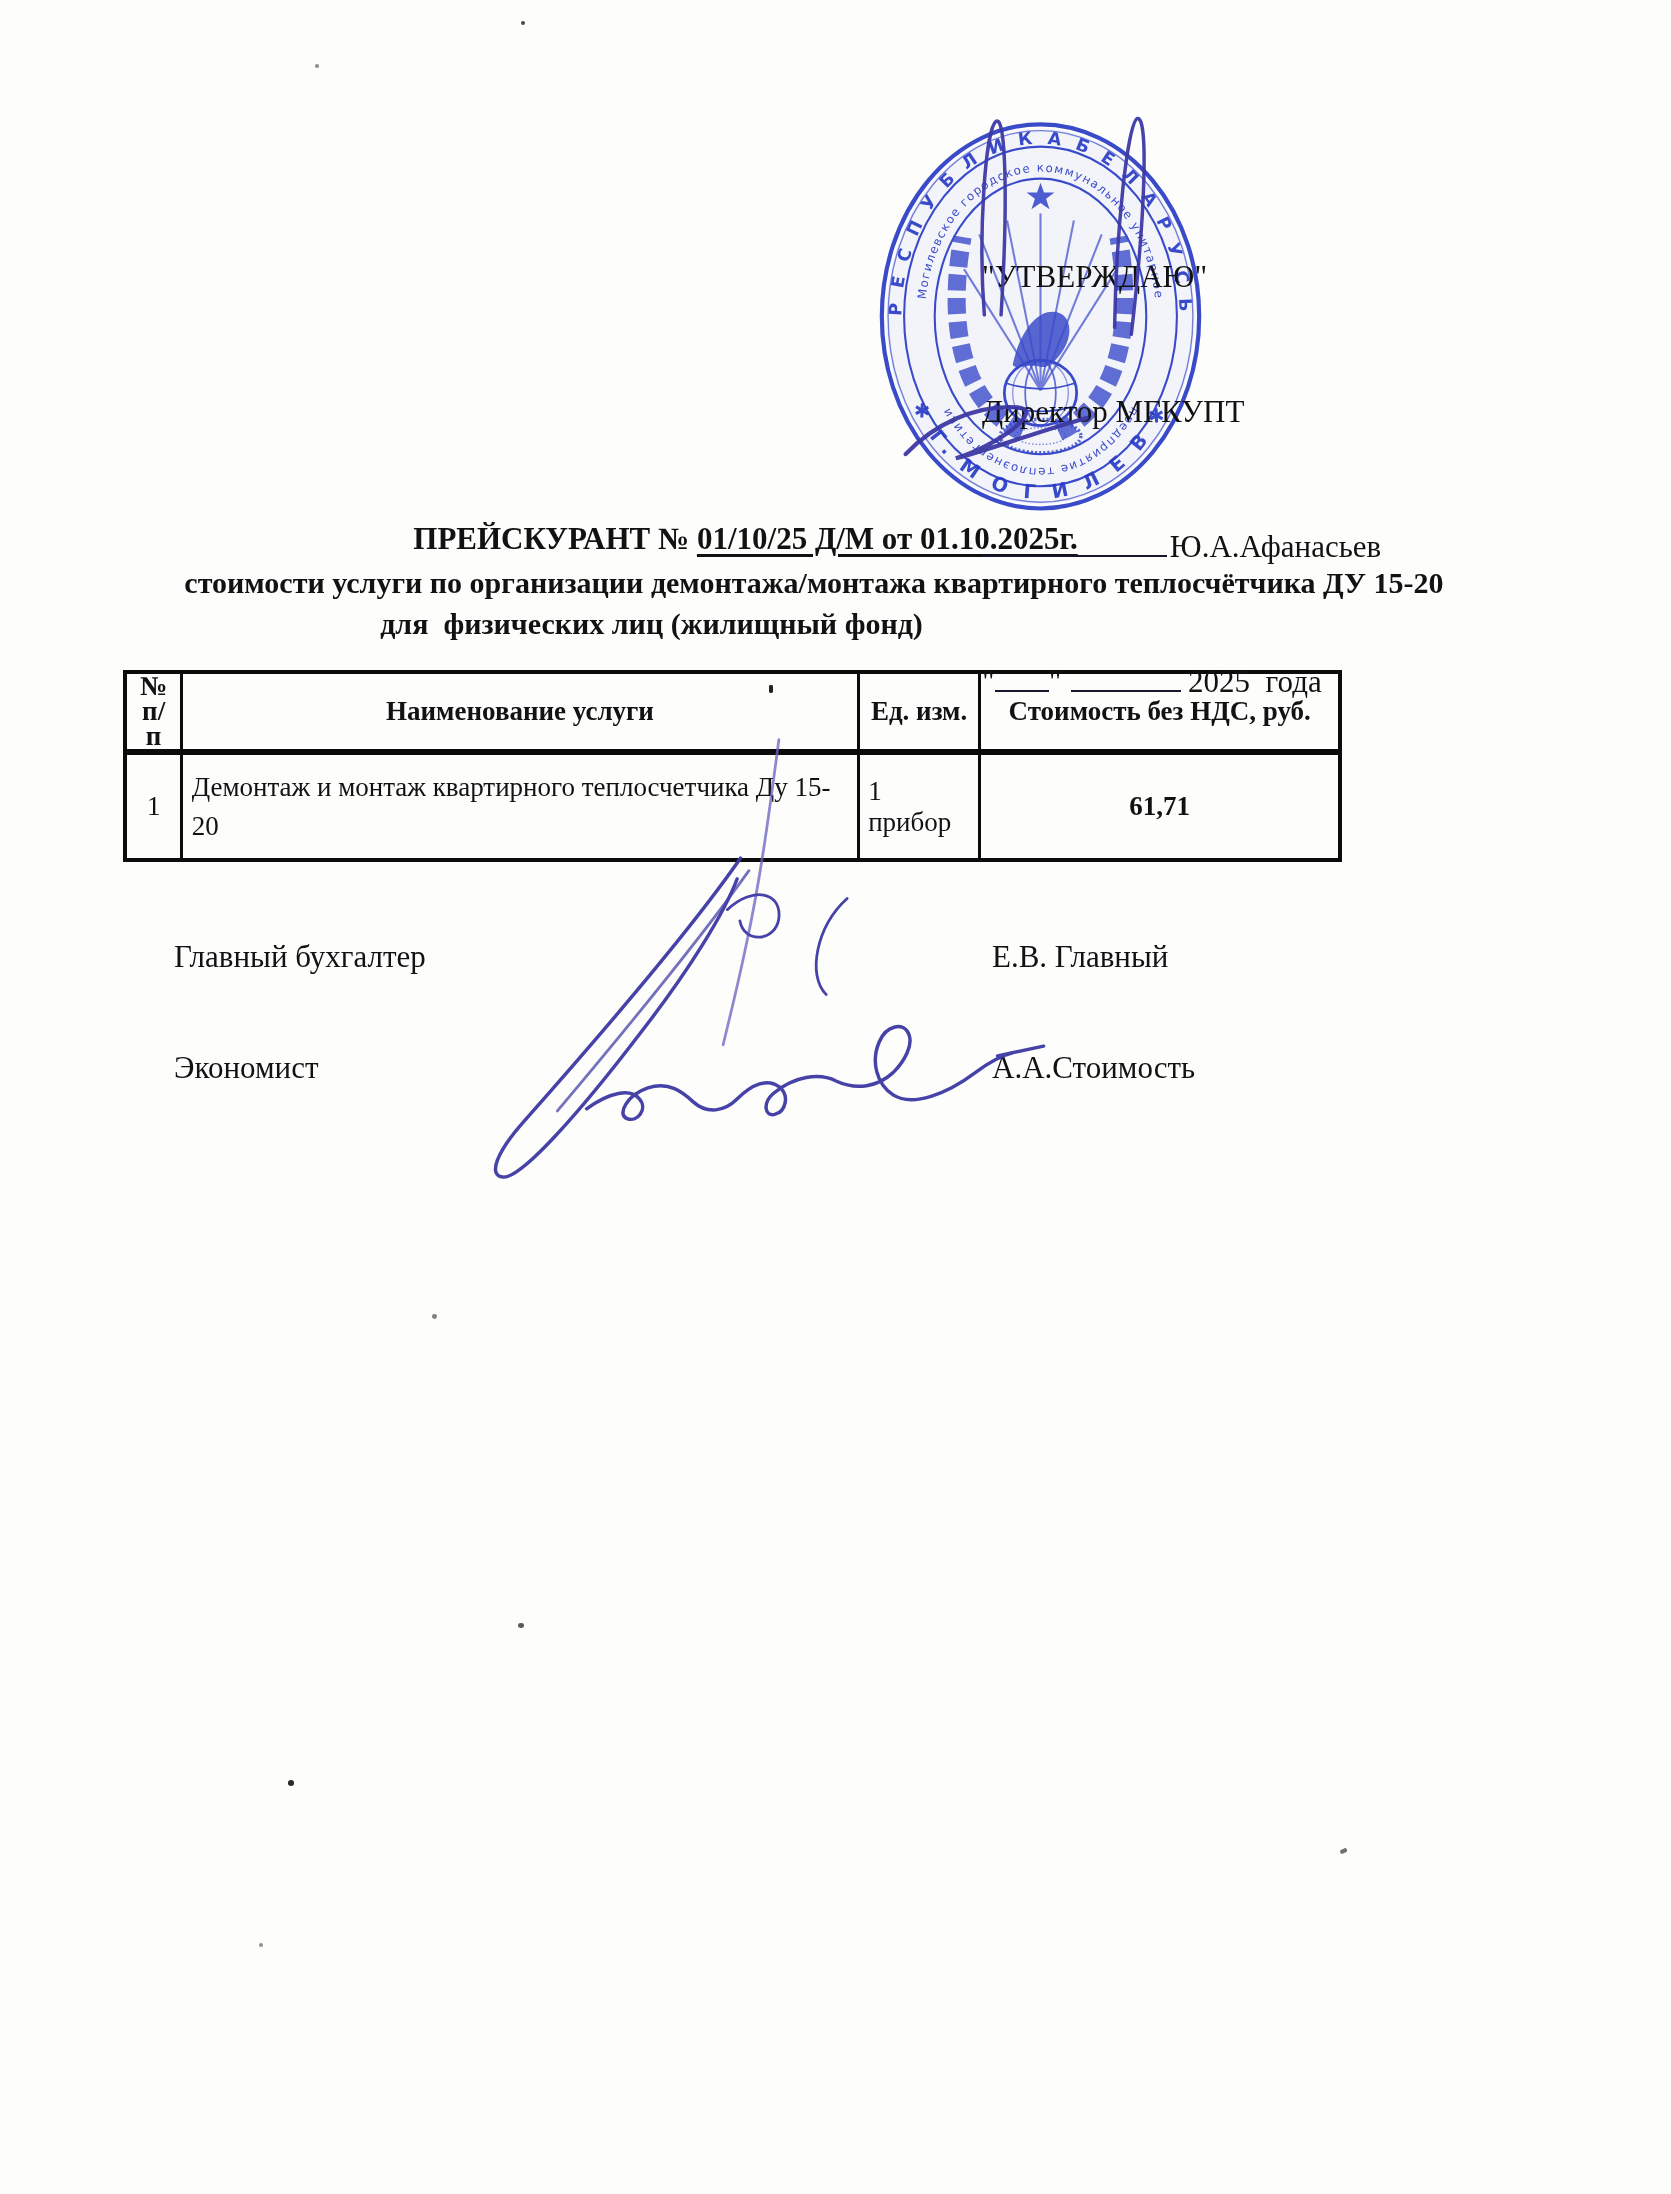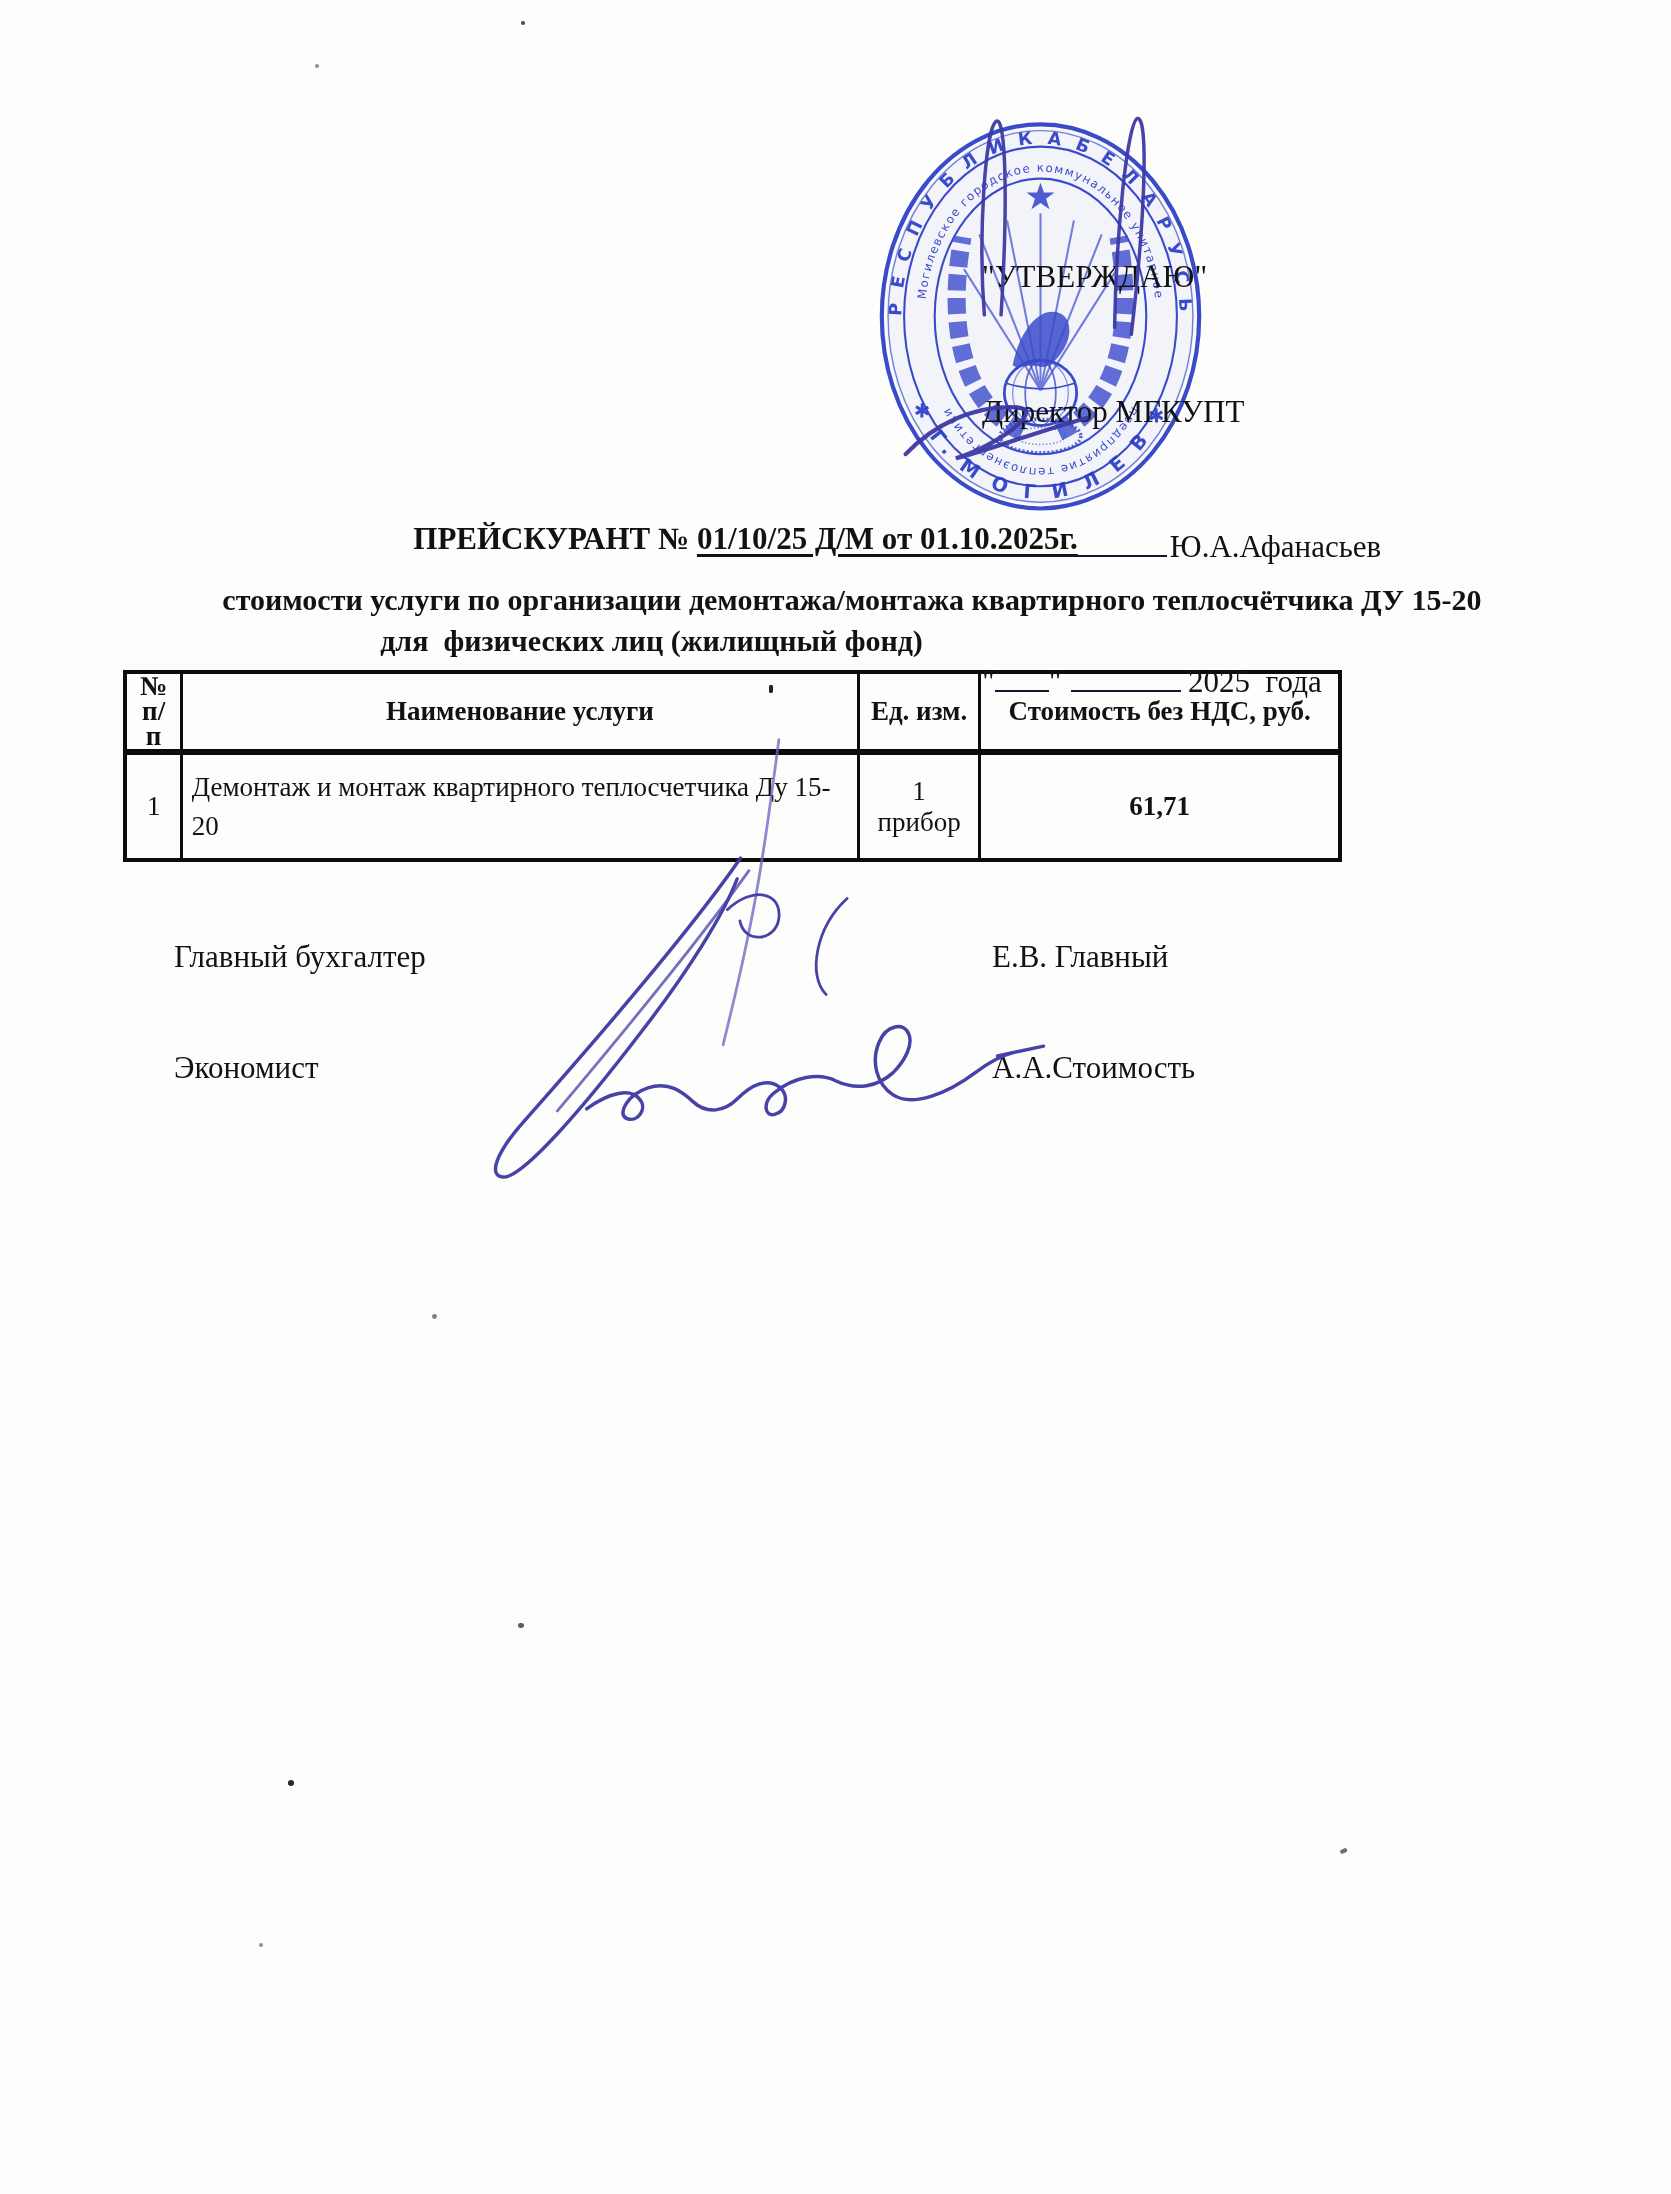--- a/index.html
+++ b/index.html
@@ -17,21 +17,21 @@
   .blank{display:inline-block;border-bottom:2.1px solid #17172e;height:28px;vertical-align:baseline;}
   .blank.day{width:54px;}
   .blank.month{width:110px;margin-left:9.8px;margin-right:7px;}
   .blank.name{width:185px;margin-right:2.8px;}
   
   .stamp{position:absolute;left:869px;top:109px;z-index:1;}
   
   .title-block{position:absolute;left:0;top:521px;width:1491px;text-align:center;z-index:2;font-weight:bold;}
   .title-l1{font-size:31px;}
   .title-l1 .u{text-decoration:underline;text-decoration-thickness:2.8px;text-underline-offset:4.9px;}
-  .title-l2{font-size:30px;margin-top:26px;width:1628px;padding-left:38px;}
+  .title-l2{font-size:30px;margin-top:9px;width:1628px;}
   .title-l3{font-size:30px;margin-top:7px;width:1303px;white-space:pre;}
   
   table.price{
     position:absolute;left:123px;top:670px;z-index:2;
     border-collapse:collapse;table-layout:fixed;
     width:1219px;
   }
   table.price td,table.price th{
     border:3.5px solid #0c0c0c;
     padding:0 8.4px;
@@ -40,21 +40,21 @@
   table.price{border:4.2px solid #0c0c0c;}
   table.price tr.hdr th{border-bottom-width:6.3px;height:59px;font-weight:bold;}
   table.price tr.body td{height:103px;}
   .col-num{width:56px;}
   .col-svc{width:667px;}
   .col-unit{width:120px;}
   .col-cost{width:355px;}
   th.num-hd{font-size:23px;line-height:25px;padding:0 2.8px;}
   td.svc{font-size:29px;text-align:left;line-height:39px;padding-left:11px;}
   td.num{text-align:center;font-size:26.5px;}
-  td.unit{text-align:center;font-size:29px;}
+  td.unit{text-align:left;font-size:29px;}
   td.cost{text-align:center;font-size:29px;font-weight:bold;}
   th{text-align:center;vertical-align:middle;}
   
   .sig-row{position:absolute;left:174px;z-index:2;font-size:31px;white-space:nowrap;}
   .sig-row .name{position:absolute;left:818px;top:0;}
   .sig-row.r1{top:939px;}
   .sig-row.r2{top:1050px;}
   
   .ink{position:absolute;left:0;top:0;z-index:5;pointer-events:none;}
   

